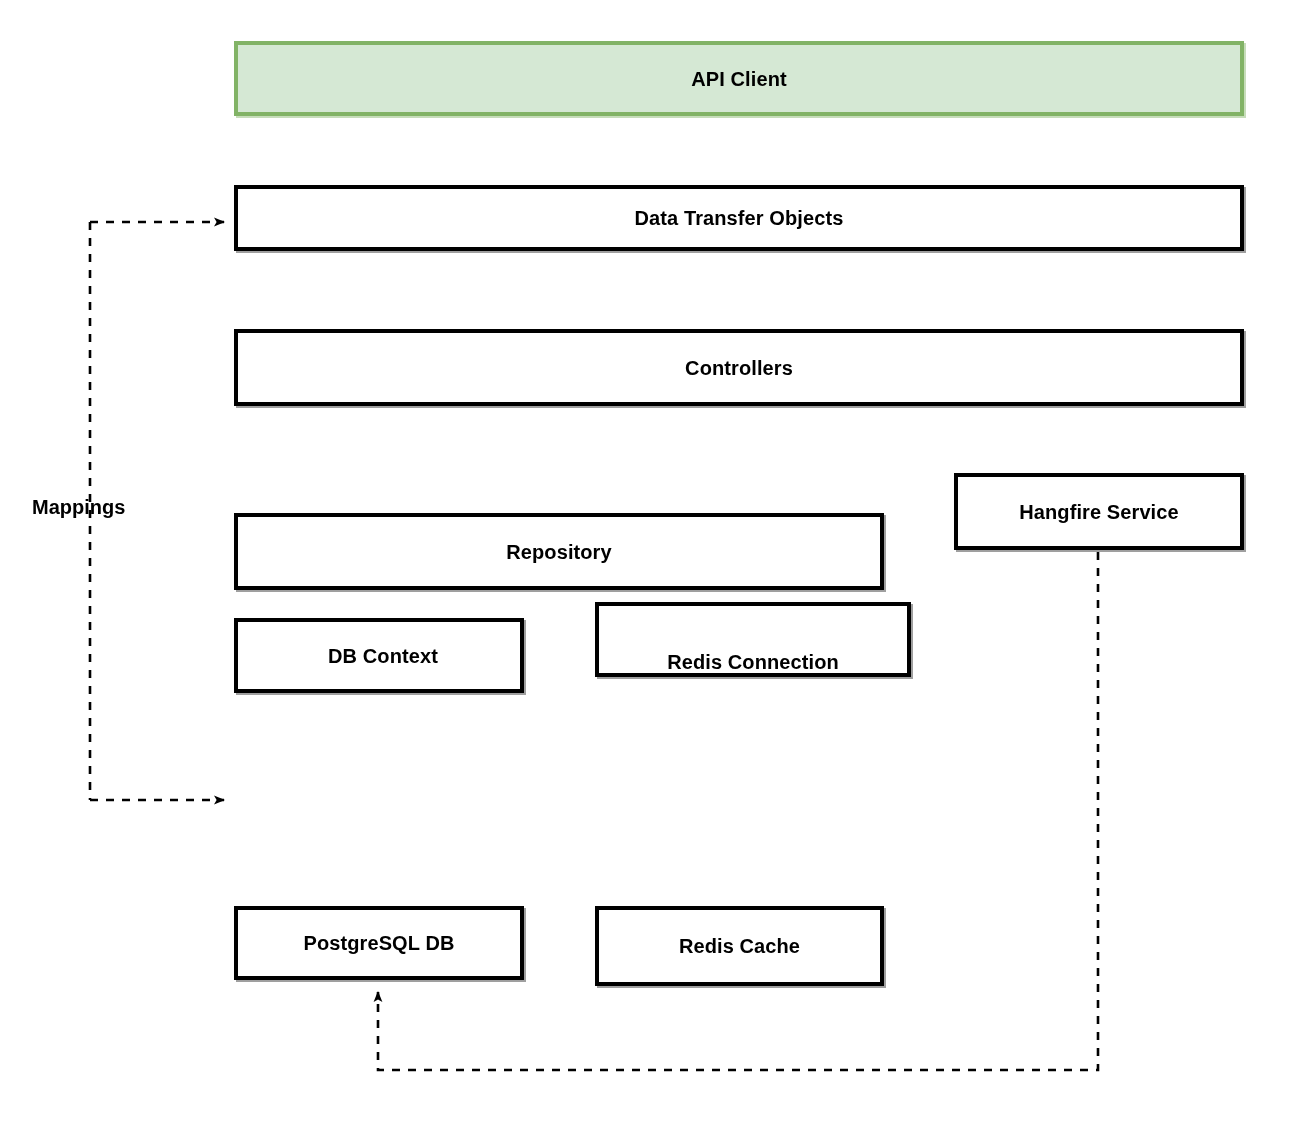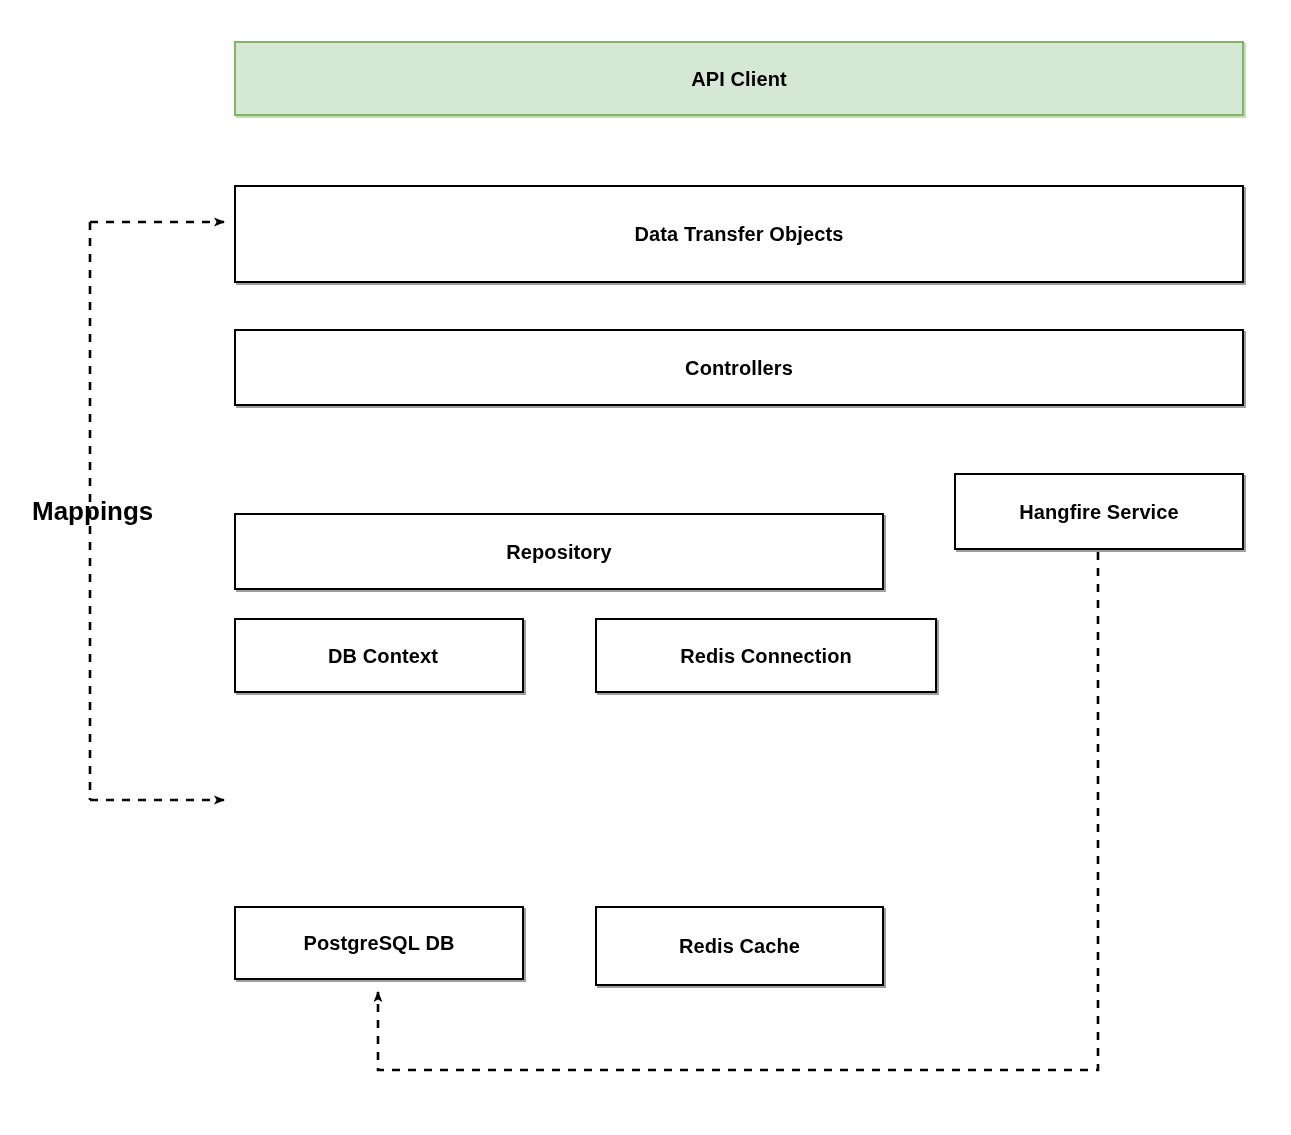--- a/index.html
+++ b/index.html
@@ -26,40 +26,40 @@
     height: 1135px;
     pointer-events: none;
   }
   .node {
     position: absolute;
     box-sizing: border-box;
     display: flex;
     align-items: center;
     justify-content: center;
     background: #ffffff;
-    border: 2px solid #000000;
+    border: 4px solid #000000;
     box-shadow: 2px 2px 0 0 rgba(80, 80, 80, 0.55);
     text-align: center;
   }
   .node .node-label {
     font-size: 20px;
     font-weight: bold;
     color: #000000;
     letter-spacing: 0.1px;
     line-height: 1.1;
     white-space: nowrap;
   }
   .node.accent-green {
     background: #d5e8d4;
     border-color: #82b366;
     box-shadow: 2px 2px 0 0 rgba(130, 179, 102, 0.45);
   }
   .edge-label {
     position: absolute;
-    font-size: 26px;
+    font-size: 20px;
     font-weight: bold;
     color: #000000;
     white-space: nowrap;
     background: transparent;
   }
 </style>
 </head>
 <body>
 
 <div id="canvas">
@@ -82,41 +82,41 @@
 
     <path d="M 1098 552 L 1098 1070 L 378 1070 L 378 992" fill="none" stroke="#000000" stroke-width="2.6" stroke-dasharray="8 8" stroke-linecap="butt" marker-end="url(#arrow-up)"></path>
   </svg>
 
   <div class="edge-label" style="left:32px; top:496px;">Mappings</div>
 
   <div class="node accent-green" style="left:234px; top:41px; width:1010px; height:75px;">
     <span class="node-label">API Client</span>
   </div>
 
-  <div class="node" style="left:234px; top:185px; width:1010px; height:98px;">
+  <div class="node" style="left:234px; top:185px; width:1010px; height:66px;">
     <span class="node-label">Data Transfer Objects</span>
   </div>
 
   <div class="node" style="left:234px; top:329px; width:1010px; height:77px;">
     <span class="node-label">Controllers</span>
   </div>
 
   <div class="node" style="left:234px; top:473px; width:650px; height:77px;margin-top:40px;">
     <span class="node-label">Repository</span>
   </div>
 
   <div class="node" style="left:954px; top:473px; width:290px; height:77px;">
     <span class="node-label">Hangfire Service</span>
   </div>
 
   <div class="node" style="left:234px; top:618px; width:290px; height:75px;padding-left:8px;">
     <span class="node-label">DB Context</span>
   </div>
 
-  <div class="node" style="left:595px; top:618px; width:342px; height:75px;">
+  <div class="node" style="left:595px; top:602px; width:316px; height:75px;align-items:flex-end;">
     <span class="node-label">Redis Connection</span>
   </div>
 
 
   <div class="node" style="left:234px; top:906px; width:290px; height:74px;">
     <span class="node-label">PostgreSQL DB</span>
   </div>
 
   <div class="node" style="left:595px; top:906px; width:289px; height:80px;">
     <span class="node-label">Redis Cache</span>

